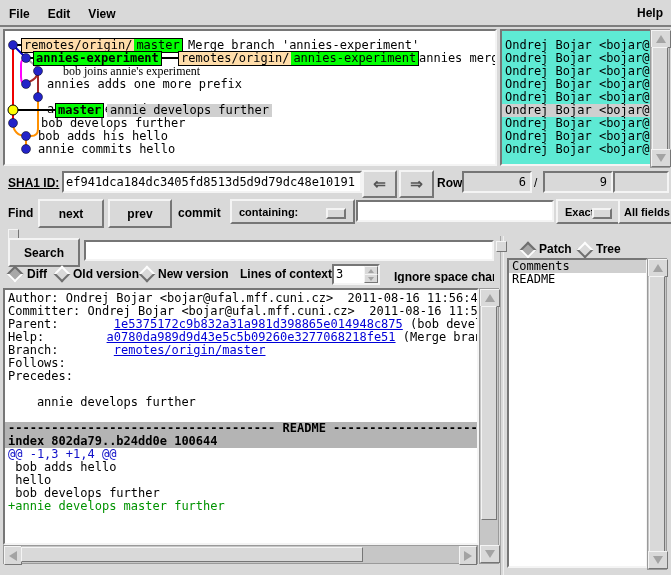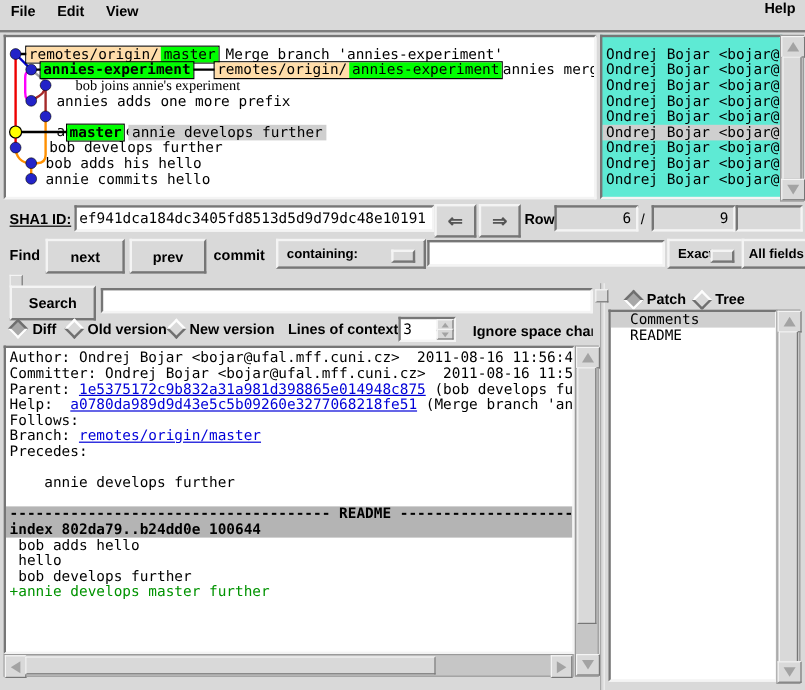--- a/index.html
+++ b/index.html
@@ -27,21 +27,21 @@
              display:flex;align-items:center;justify-content:center;}
   .sb.h .arrow{width:16px;height:100%;}
   .sb .thumb{position:absolute;background:#d9d9d9;border:1px solid;border-color:#f4f4f4 #767676 #767676 #f4f4f4;}
   .tri{width:0;height:0;}
   .tri.up{border-left:5px solid transparent;border-right:5px solid transparent;border-bottom:8px solid #a3a3a3;}
   .tri.down{border-left:5px solid transparent;border-right:5px solid transparent;border-top:8px solid #a3a3a3;}
   .tri.left{border-top:5px solid transparent;border-bottom:5px solid transparent;border-right:8px solid #a3a3a3;}
   .tri.right{border-top:5px solid transparent;border-bottom:5px solid transparent;border-left:8px solid #a3a3a3;}
   
   .menubar{position:absolute;left:0;top:0;width:671px;height:25px;background:#d9d9d9;
-           border-bottom:2px solid #7e7e7e;display:flex;align-items:flex-start;}
+           border-bottom:2px solid #7e7e7e;display:flex;align-items:center;}
   .menu-item{font-weight:bold;font-size:12px;padding:0 9px;}
   .menu-right{position:absolute;right:8px;font-weight:bold;font-size:12px;}
   
   .graph-pane{position:absolute;left:3px;top:29px;width:490px;height:133px;background:#fff;
               border:2px solid;border-color:#767676 #f4f4f4 #f4f4f4 #767676;overflow:hidden;}
   .graph-inner{position:absolute;left:0;top:0;width:486px;height:129px;text-align:center;}
   .grow{position:absolute;height:13px;font-family:"DejaVu Sans Mono",monospace;font-size:12px;
         line-height:13px;white-space:nowrap;}
   .grow .txt{position:absolute;top:0;white-space:pre;}
   .grow .txt.sel{background:#cfcfcf;padding:0 3px;}
@@ -50,29 +50,29 @@
   .authors-pane{position:absolute;left:500px;top:29px;width:148px;height:133px;background:#5eead4;
                 border:2px solid;border-color:#767676 #f4f4f4 #f4f4f4 #767676;overflow:hidden;}
   .arow{position:absolute;left:0;width:200px;height:13px;font-family:"DejaVu Sans Mono",monospace;
         font-size:12px;line-height:13px;white-space:pre;padding-left:3px;}
   .arow.sel{background:#cfcfcf;}
   
   .diff-pane{position:absolute;left:3px;top:288px;width:472px;height:251px;background:#fff;
              border:2px solid;border-color:#767676 #f4f4f4 #f4f4f4 #767676;overflow:hidden;padding:2px 0 0 0;}
   .dl{height:13px;line-height:13px;font-family:"DejaVu Sans Mono",monospace;font-size:12px;
       white-space:pre;padding-left:3px;color:#000;}
-  .dl a{color:#0000d8;text-decoration:underline;}
+  .dl a{color:#0000d8;text-decoration:underline;margin-left:48px;}
   .dl.filesep,.dl.fileindex{background:#b4b4b4;font-weight:bold;}
   .dl.hunk{color:#1010c8;}
   .dl.add{color:#009300;}
   
   .file-list{position:absolute;left:507px;top:258px;width:137px;height:306px;background:#fff;
              border:2px solid;border-color:#767676 #f4f4f4 #f4f4f4 #767676;overflow:hidden;}
   .frow{height:13px;line-height:13px;font-family:"DejaVu Sans Mono",monospace;font-size:12px;
-        white-space:pre;padding-left:16px;}
+        white-space:pre;padding-left:3px;}
   .frow.sel{background:#cfcfcf;}
   .sash-handle{position:absolute;width:9px;height:9px;background:#d9d9d9;
                border:1px solid;border-color:#f4f4f4 #767676 #767676 #f4f4f4;}
   .vsash-line{position:absolute;left:500px;top:236px;width:2px;height:339px;
               border-left:1px solid #a8a8a8;border-right:1px solid #efefef;}
   .clip{overflow:hidden;position:absolute;}
 </style>
 </head>
 <body>
 
@@ -236,28 +236,29 @@
   <div class="clip" style="left:394px;top:267px;width:100px;height:16px;">
     <span class="lbl" style="position:static;">Ignore space chang</span>
   </div>
 
   <div class="diff-pane">
     <div id="diff-lines">
         <div class="dl plain">Author: Ondrej Bojar &lt;bojar@ufal.mff.cuni.cz&gt;  2011-08-16 11:56:42</div>
         <div class="dl plain">Committer: Ondrej Bojar &lt;bojar@ufal.mff.cuni.cz&gt;  2011-08-16 11:56:42</div>
         <div class="dl linkline"><span>Parent: </span><a>1e5375172c9b832a31a981d398865e014948c875</a><span> (bob develops further)</span></div>
         <div class="dl linkline"><span>Help:  </span><a>a0780da989d9d43e5c5b09260e3277068218fe51</a><span> (Merge branch 'annies-experiment')</span></div>
+        <div class="dl linkline"><span>Branch: </span><a>remotes/origin/master</a><span></span></div>
         <div class="dl plain">Follows: </div>
-        <div class="dl linkline"><span>Branch: </span><a>remotes/origin/master</a><span></span></div>
         <div class="dl plain">Precedes: </div>
         <div class="dl plain"></div>
         <div class="dl plain">    annie develops further</div>
         <div class="dl plain"></div>
         <div class="dl filesep">------------------------------------- README ------------------------------</div>
         <div class="dl fileindex">index 802da79..b24dd0e 100644</div>
+        <div class="dl hunk">@@ -1,3 +1,4 @@</div>
         <div class="dl ctx"> bob adds hello</div>
         <div class="dl ctx"> hello</div>
         <div class="dl ctx"> bob develops further</div>
         <div class="dl add">+annie develops master further</div>
       </div>
   </div>
 
   <div class="sb v" style="left:479px;top:288px;width:18px;height:274px;">
     <div class="arrow" style="top:0;">
         <div class="tri up"></div>

